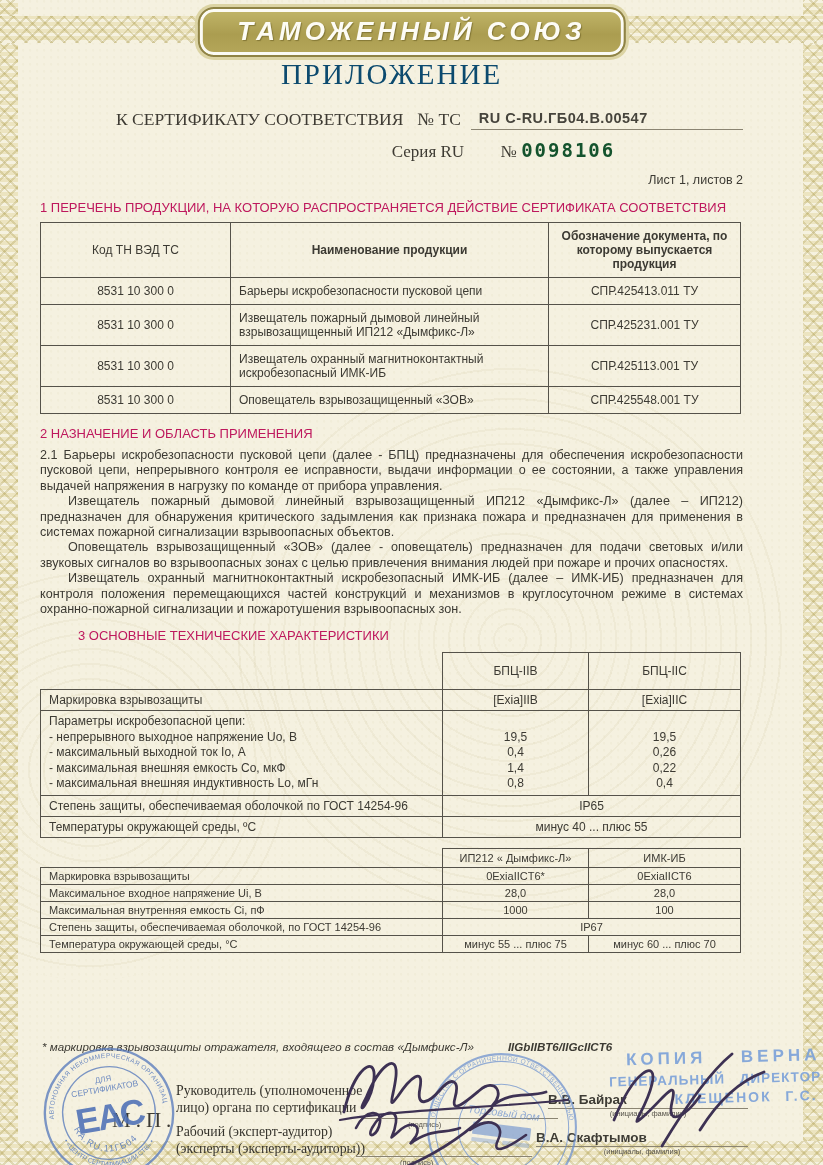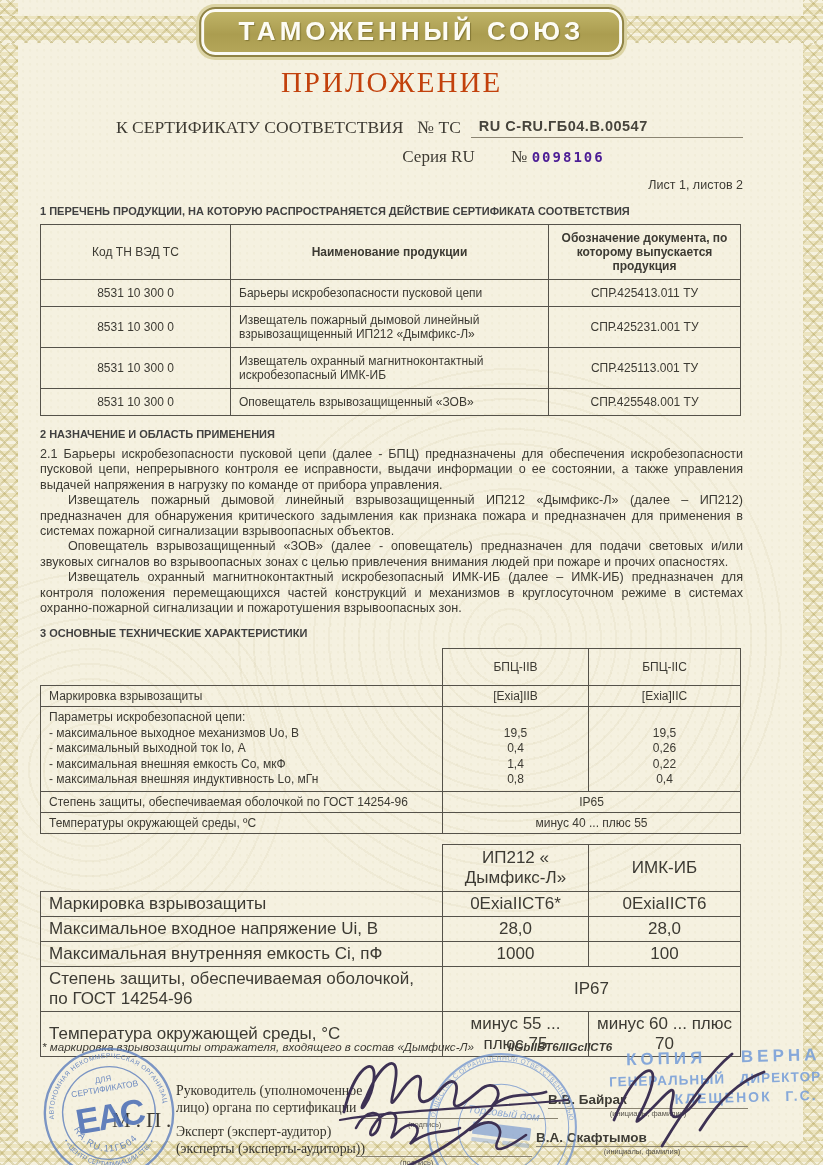--- a/index.html
+++ b/index.html
@@ -39,30 +39,30 @@
   
   .banner {
     position:absolute; top:7px; left:50%; transform:translateX(-50%);
     background: linear-gradient(180deg,#c2b66a 0%, #ab9d50 55%, #b5a75a 100%);
     border: 2px solid #8f8345;
     border-radius: 16px;
     box-shadow: inset 0 0 0 3px rgba(255,255,253,.95), 0 0 0 3px #dcd4a4;
     padding: 7px 38px 8px;
     color:#fdfcf5; font-weight:bold; font-size:26px; letter-spacing:4px;
     text-shadow: 1px 1px 1px rgba(96,85,30,.55);
-    white-space:nowrap; z-index:3;
+    white-space:nowrap; z-index:3;font-style:italic;
   }
 
   
   .content { position:absolute; left:40px; top:58px; width:703px; z-index:2; }
 
   .doc-title {
-    margin-top: 8px; text-align:center;
+    margin-top: 0; text-align:center;
     font-family:"Liberation Serif", serif;
-    font-size:29px; letter-spacing:2px; color:#c2410c; font-weight:normal;
+    font-size:29px; letter-spacing:2px; color:#0c4a6e; font-weight:normal;
   }
   .cert-line {
     margin-top:16px; margin-left:76px;
     display:flex; align-items:flex-end;
     font-family:"Liberation Serif", serif; font-size:17.5px; color:#3e3b33;
     white-space:nowrap;
   }
   .cert-line .no-ts { margin-left:14px; }
   .cert-number-wrap {
     flex:1; margin-left:10px; border-bottom:1px solid #8a8472;
@@ -72,49 +72,49 @@
     font-family:"Liberation Sans", sans-serif; font-weight:bold;
     font-size:14.5px; letter-spacing:.5px; color:#46443c;
   }
   .series-line {
     margin-top:9px; text-align:center; transform:translateX(112px);
     font-family:"Liberation Serif", serif; font-size:17px; color:#3e3b33;
   }
   .series-line .gap { display:inline-block; width:28px; }
   .serial-number {
     font-family:"DejaVu Sans Mono", monospace; font-weight:bold;
-    font-size:14px; letter-spacing:2px; color:#4c1d95;
+    font-size:19px; letter-spacing:2px; color:#14532d;
   }
   .sheet-info { margin-top:11px; text-align:right; font-size:12.5px; color:#3c3a33; }
 
-  .section-heading { font-size:11px; font-weight:bold; color:#404040; }
+  .section-heading { font-size:13px; font-weight:normal; color:#be185d; }
   .h-sec1 { margin-top:13px; }
   .h-sec2 { margin-top:12px; }
-  .h-sec3 { margin-top:11px; }
+  .h-sec3 { margin-top:11px;margin-left:38px; }
 
   table { border-collapse: collapse; table-layout: fixed; width:700px; font-size:12px; color:#3c3a33; }
   td, th { border:1px solid #55524a; vertical-align:middle; }
   .t1 { margin-top:7px; }
   .t1 th { font-size:12px; padding:6px 6px; }
   .t1 .th-code { font-weight:normal; }
   .t1 td { padding:6px 8px; }
   .t1 .cell-code, .t1 .cell-doc { text-align:center; }
   .t1 .cell-name { text-align:left; }
 
   .paras { margin-top:7px; font-size:12.6px; line-height:15.4px; text-align:justify; }
   .paras p.indent { text-indent:28px; }
 
   .t-tech { margin-top:9px; font-size:12px; }
   .t-tech .empty-head { border:none; background:transparent; }
   .t-tech th { font-weight:normal; padding:11px 20px; text-align:center; }
   .t-tech td { padding:3px 8px; }
   .t-tech .val { text-align:center; }
   .t-tech .params-label div { line-height:15.5px; }
   .t-tech .params-val div { line-height:15.5px; text-align:center; }
-  .t-ip { margin-top:10px; font-size:17px; }
+  .t-ip { margin-top:10px; font-size:11px; }
   .t-ip th { padding:3px 4px; font-weight:normal; }
   .t-ip td { padding:2px 8px; }
 
   
   .footer-zone { position:absolute; left:0; top:1036px; width:823px; height:157px; z-index:2; }
   .footnote {
     position:absolute; left:42px; top:4px; width:640px;
     font-style:italic; font-size:11.6px; color:#3c3a33; white-space:nowrap;
   }
   .footnote .code { margin-left:34px; font-weight:bold; }
@@ -259,21 +259,21 @@
       <th>БПЦ-IIС</th>
     </tr>
     <tr>
       <td>Маркировка взрывозащиты</td>
       <td class="val">[Exia]IIB</td>
       <td class="val">[Exia]IIC</td>
     </tr>
     <tr>
       <td class="params-label">
         <div>Параметры искробезопасной цепи:</div>
-        <div>- максимальное выходное механизмов Uo, В</div>
+        <div>- непрерывного выходное напряжение Uo, В</div>
         <div>- максимальный выходной ток  Io, А</div>
         <div>- максимальная внешняя емкость Со, мкФ</div>
         <div>- максимальная внешняя индуктивность Lo, мГн</div>
       </td>
       <td class="params-val">
         <div>&nbsp;</div>
         <div>19,5</div>
         <div>0,4</div>
         <div>1,4</div>
         <div>0,8</div>
@@ -357,21 +357,21 @@
     </defs>
     <text class="stamp-text" font-size="6.6" letter-spacing=".5"><textPath href="#arcOutTop" startOffset="2%">АВТОНОМНАЯ НЕКОММЕРЧЕСКАЯ ОРГАНИЗАЦИЯ</textPath></text>
     <text class="stamp-text" font-size="6.6"><textPath href="#arcOutBot" startOffset="12%">• «ЦЕНТР СЕРТИФИКАЦИИ СТВ» •</textPath></text>
     <text class="stamp-text" x="70" y="38" font-size="8" text-anchor="middle">ДЛЯ</text>
     <text class="stamp-text" x="70" y="48" font-size="8.6" text-anchor="middle">СЕРТИФИКАТОВ</text>
     <text x="70" y="86" font-size="36" font-weight="bold" fill="#4d70b6" text-anchor="middle" letter-spacing="-2">ЕАС</text>
     <text class="stamp-text" font-size="9.4" letter-spacing="1.2"><textPath href="#arcInBot" startOffset="8%">RA.RU.11ГБ04</textPath></text>
   </svg>
 
   <div class="role role1">Руководитель (уполномоченное лицо) органа по сертификации</div>
-  <div class="role role2">Эксперт (эксперт-аудитор) (эксперты (эксперты-аудиторы))</div>
+  <div class="role role2">Рабочий (эксперт-аудитор) (эксперты (эксперты-аудиторы))</div>
 
   <div class="sig-line sig-line1"></div>
   <div class="sig-line sig-line2"></div>
   <div class="sig-caption cap1">(подпись)</div>
   <div class="sig-caption cap2">(подпись)</div>
 
   <div class="name-block nb1">
     <div class="name">В.В. Байрак</div>
     <div class="caption">(инициалы, фамилия)</div>
   </div>

